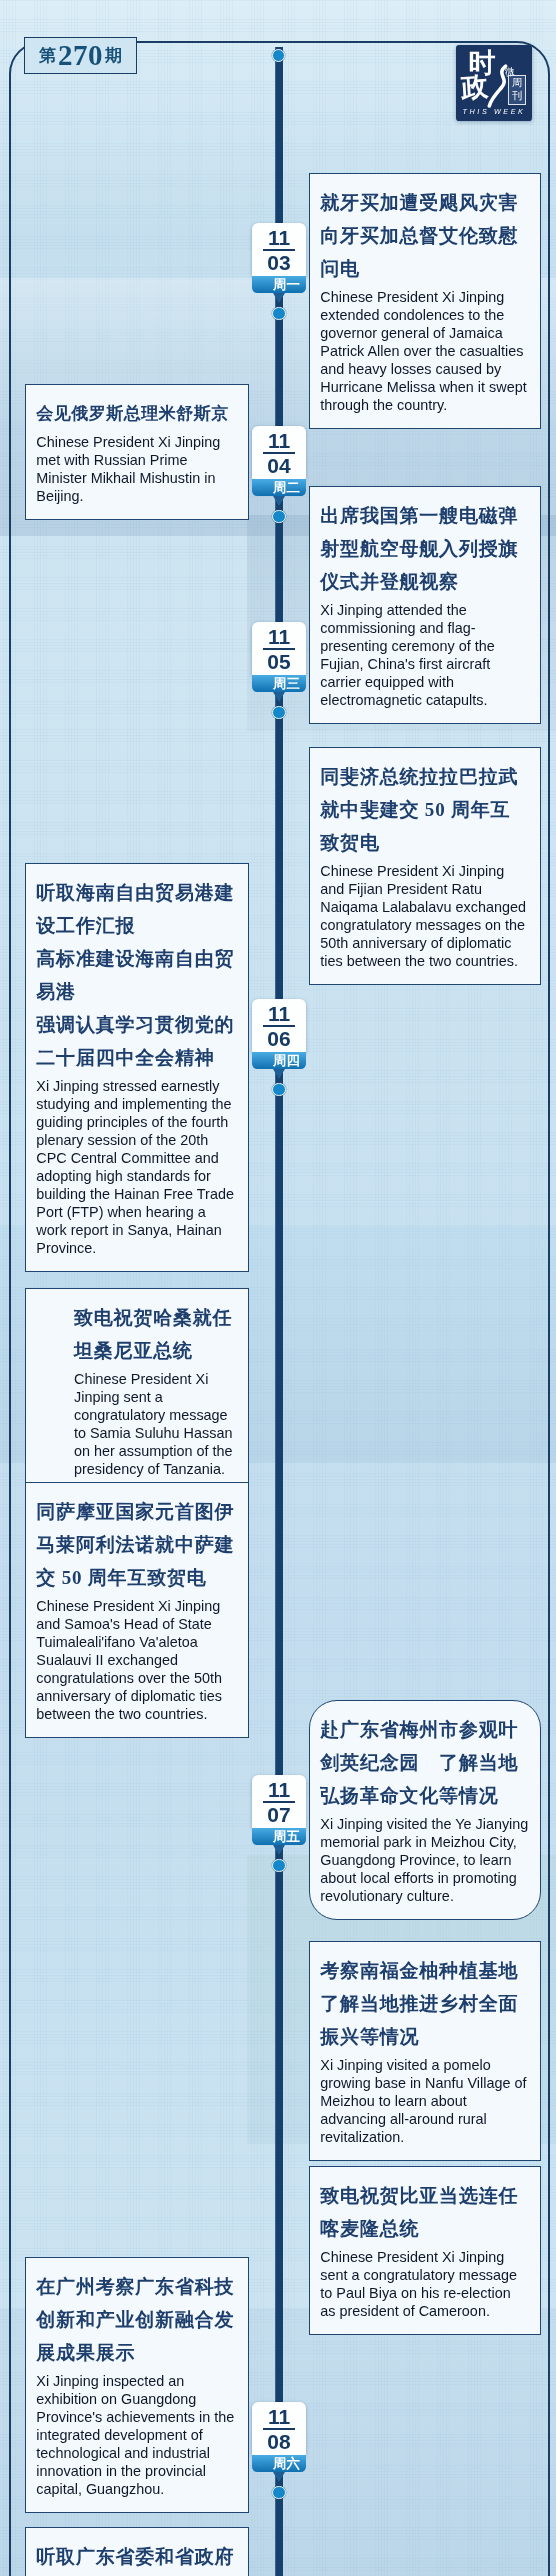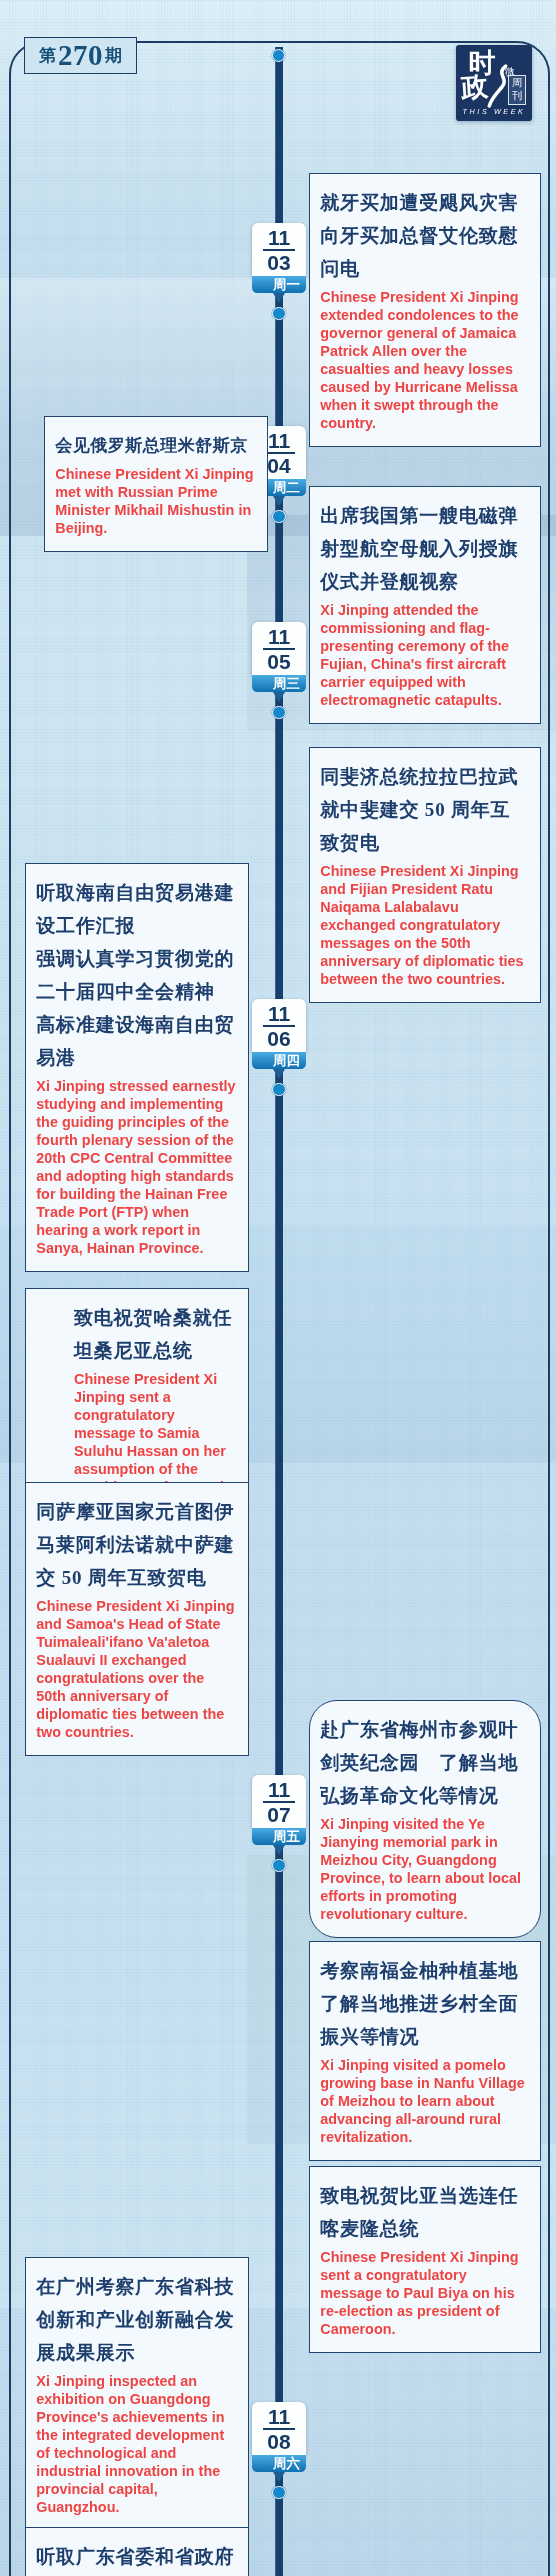--- a/index.html
+++ b/index.html
@@ -44,21 +44,21 @@
   .badge .ptr{width:0;height:0;margin:0 auto;border-left:6.7px solid transparent;
     border-right:6.7px solid transparent;border-top:10.3px solid #1e5e94;}
   .badge .bdot{width:11.3px;height:11.3px;border-radius:50%;background:#1588cb;border:1.5px solid #f2f8fb;
     box-shadow:0 0 0 0.5px rgba(30,80,130,.45);margin:3.6px auto 0;}
   .card{position:absolute;background:#f3f9fc;border:1px solid #1f4570;padding:12.4px 10.3px 13.4px;box-sizing:border-box;}
   .card.left{left:25px;width:224px;}
   .card.right{left:309px;width:232px;}
   .card .title{font-family:"Liberation Serif","DejaVu Serif",serif;font-weight:700;
     color:#1e3f6d;font-size:19px;line-height:33px;letter-spacing:0.8px;}
   .card .title.compact{font-size:17px;letter-spacing:0.5px;}
-  .card .body{color:#ef4444;font-size:14.4px;line-height:18px;margin-top:3.1px;font-weight:bold;}
+  .card .body{color:#0f172a;font-size:14.4px;line-height:18px;margin-top:3.1px;}
   .card .title + .title{margin-top:0;}
 </style>
 </head>
 <body>
 
 <div id="page">
   <div class="gridlayer"></div>
 
   <div class="photo" style="left:0;top:278px;width:556px;height:258px;background:linear-gradient(180deg,rgba(255,255,255,.25),rgba(140,170,200,.22) 60%,rgba(120,150,185,.25));"></div>
   <div class="photo" style="left:247px;top:515px;width:309px;height:216px;background:linear-gradient(180deg,rgba(130,160,190,.25),rgba(150,175,200,.12));"></div>
@@ -148,36 +148,36 @@
         <div class="banner">周六</div>
         <div class="ptr"></div>
         <div class="bdot"></div>
       </div>
     </div>
   <div id="cards-layer">
       <div class="card right" style="top: 173px;">
         <div class="title">就牙买加遭受飓风灾害向牙买加总督艾伦致慰问电</div>
         <div class="body">Chinese President Xi Jinping extended condolences to the governor general of Jamaica Patrick Allen over the casualties and heavy losses caused by Hurricane Melissa when it swept through the country.</div>
       </div>
-      <div class="card left" style="top: 416px; margin-left: 19px;">
+      <div class="card left" style="top: 384px;">
         <div class="title compact">会见俄罗斯总理米舒斯京</div>
         <div class="body">Chinese President Xi Jinping met with Russian Prime Minister Mikhail Mishustin in Beijing.</div>
       </div>
       <div class="card right" style="top: 486px;">
         <div class="title">出席我国第一艘电磁弹射型航空母舰入列授旗仪式并登舰视察</div>
         <div class="body">Xi Jinping attended the commissioning and flag-presenting ceremony of the Fujian, China's first aircraft carrier equipped with electromagnetic catapults.</div>
       </div>
       <div class="card right" style="top: 747px;">
         <div class="title">同斐济总统拉拉巴拉武就中斐建交 50 周年互致贺电</div>
         <div class="body">Chinese President Xi Jinping and Fijian President Ratu Naiqama Lalabalavu exchanged congratulatory messages on the 50th anniversary of diplomatic ties between the two countries.</div>
       </div>
       <div class="card left" style="top: 863px;">
         <div class="title">听取海南自由贸易港建设工作汇报</div>
+        <div class="title">高标准建设海南自由贸易港</div>
         <div class="title">强调认真学习贯彻党的二十届四中全会精神</div>
-        <div class="title">高标准建设海南自由贸易港</div>
         <div class="body">Xi Jinping stressed earnestly studying and implementing the guiding principles of the fourth plenary session of the 20th CPC Central Committee and adopting high standards for building the Hainan Free Trade Port (FTP) when hearing a work report in Sanya, Hainan Province.</div>
       </div>
       <div class="card left" style="top: 1288px; padding-left: 48px;">
         <div class="title">致电祝贺哈桑就任坦桑尼亚总统</div>
         <div class="body">Chinese President Xi Jinping sent a congratulatory message to Samia Suluhu Hassan on her assumption of the presidency of Tanzania.</div>
       </div>
       <div class="card left" style="top: 1482px;">
         <div class="title">同萨摩亚国家元首图伊马莱阿利法诺就中萨建交 50 周年互致贺电</div>
         <div class="body">Chinese President Xi Jinping and Samoa's Head of State Tuimaleali'ifano Va'aletoa Sualauvi II exchanged congratulations over the 50th anniversary of diplomatic ties between the two countries.</div>
       </div>

